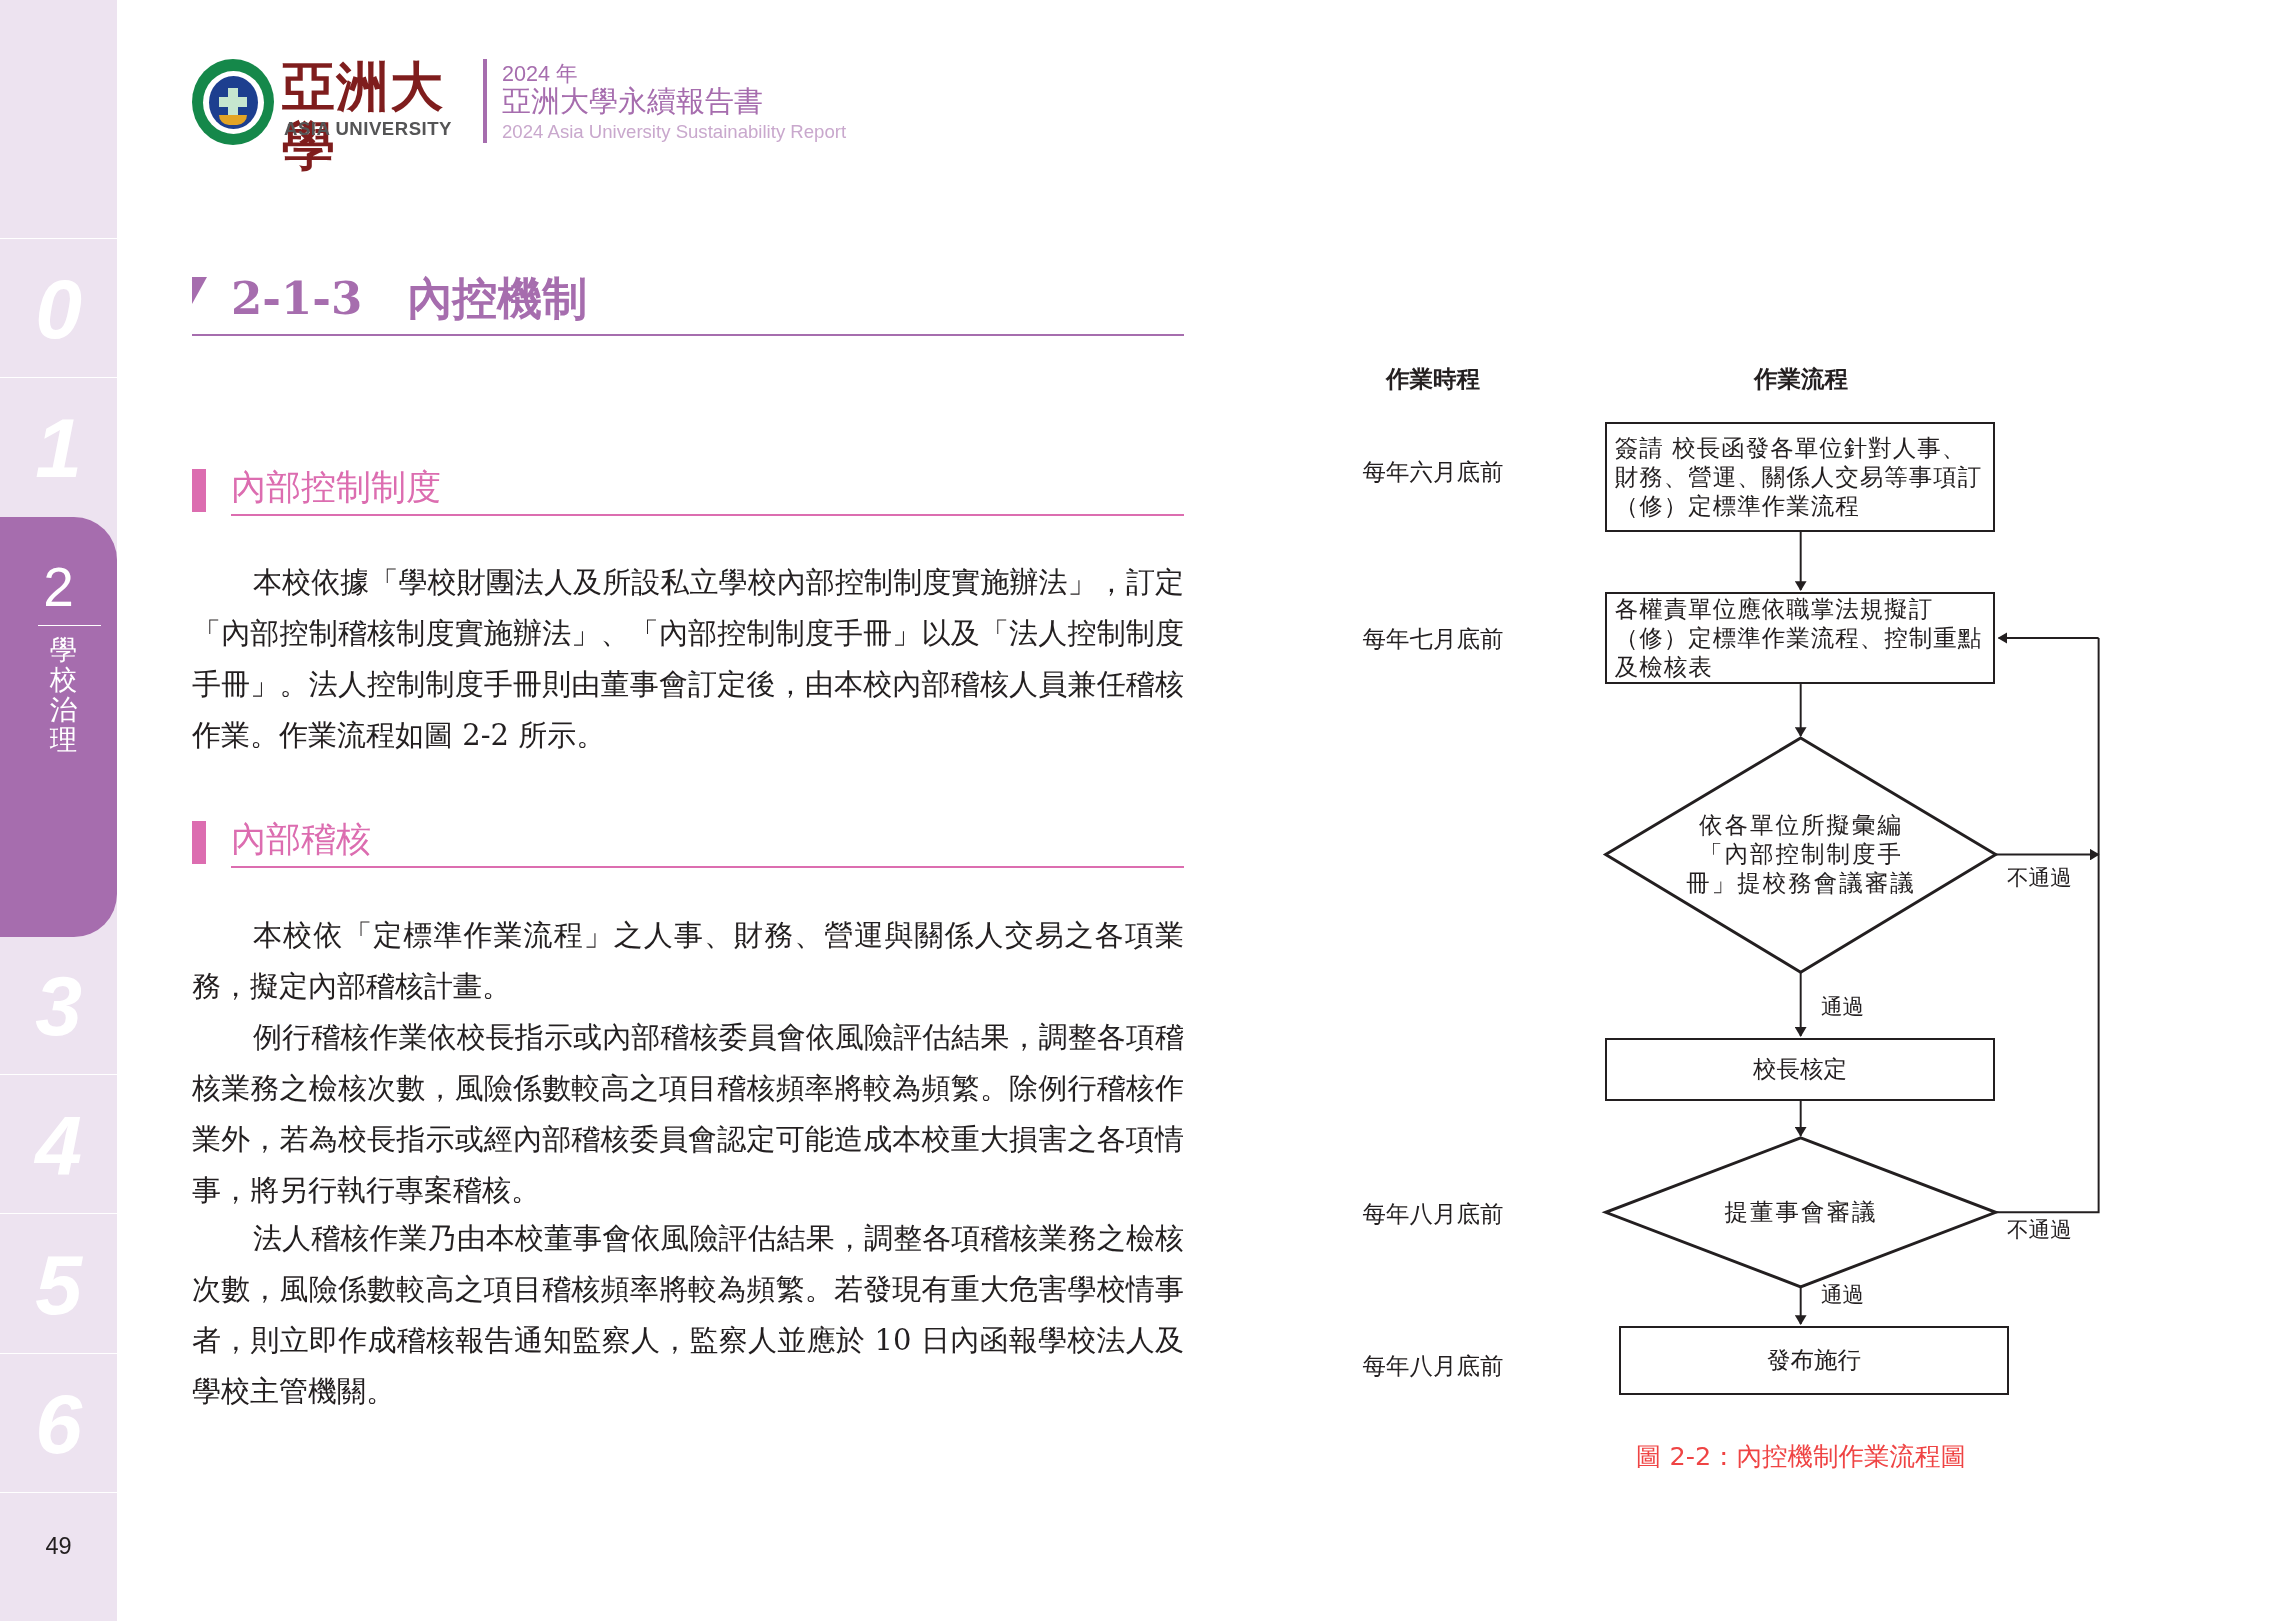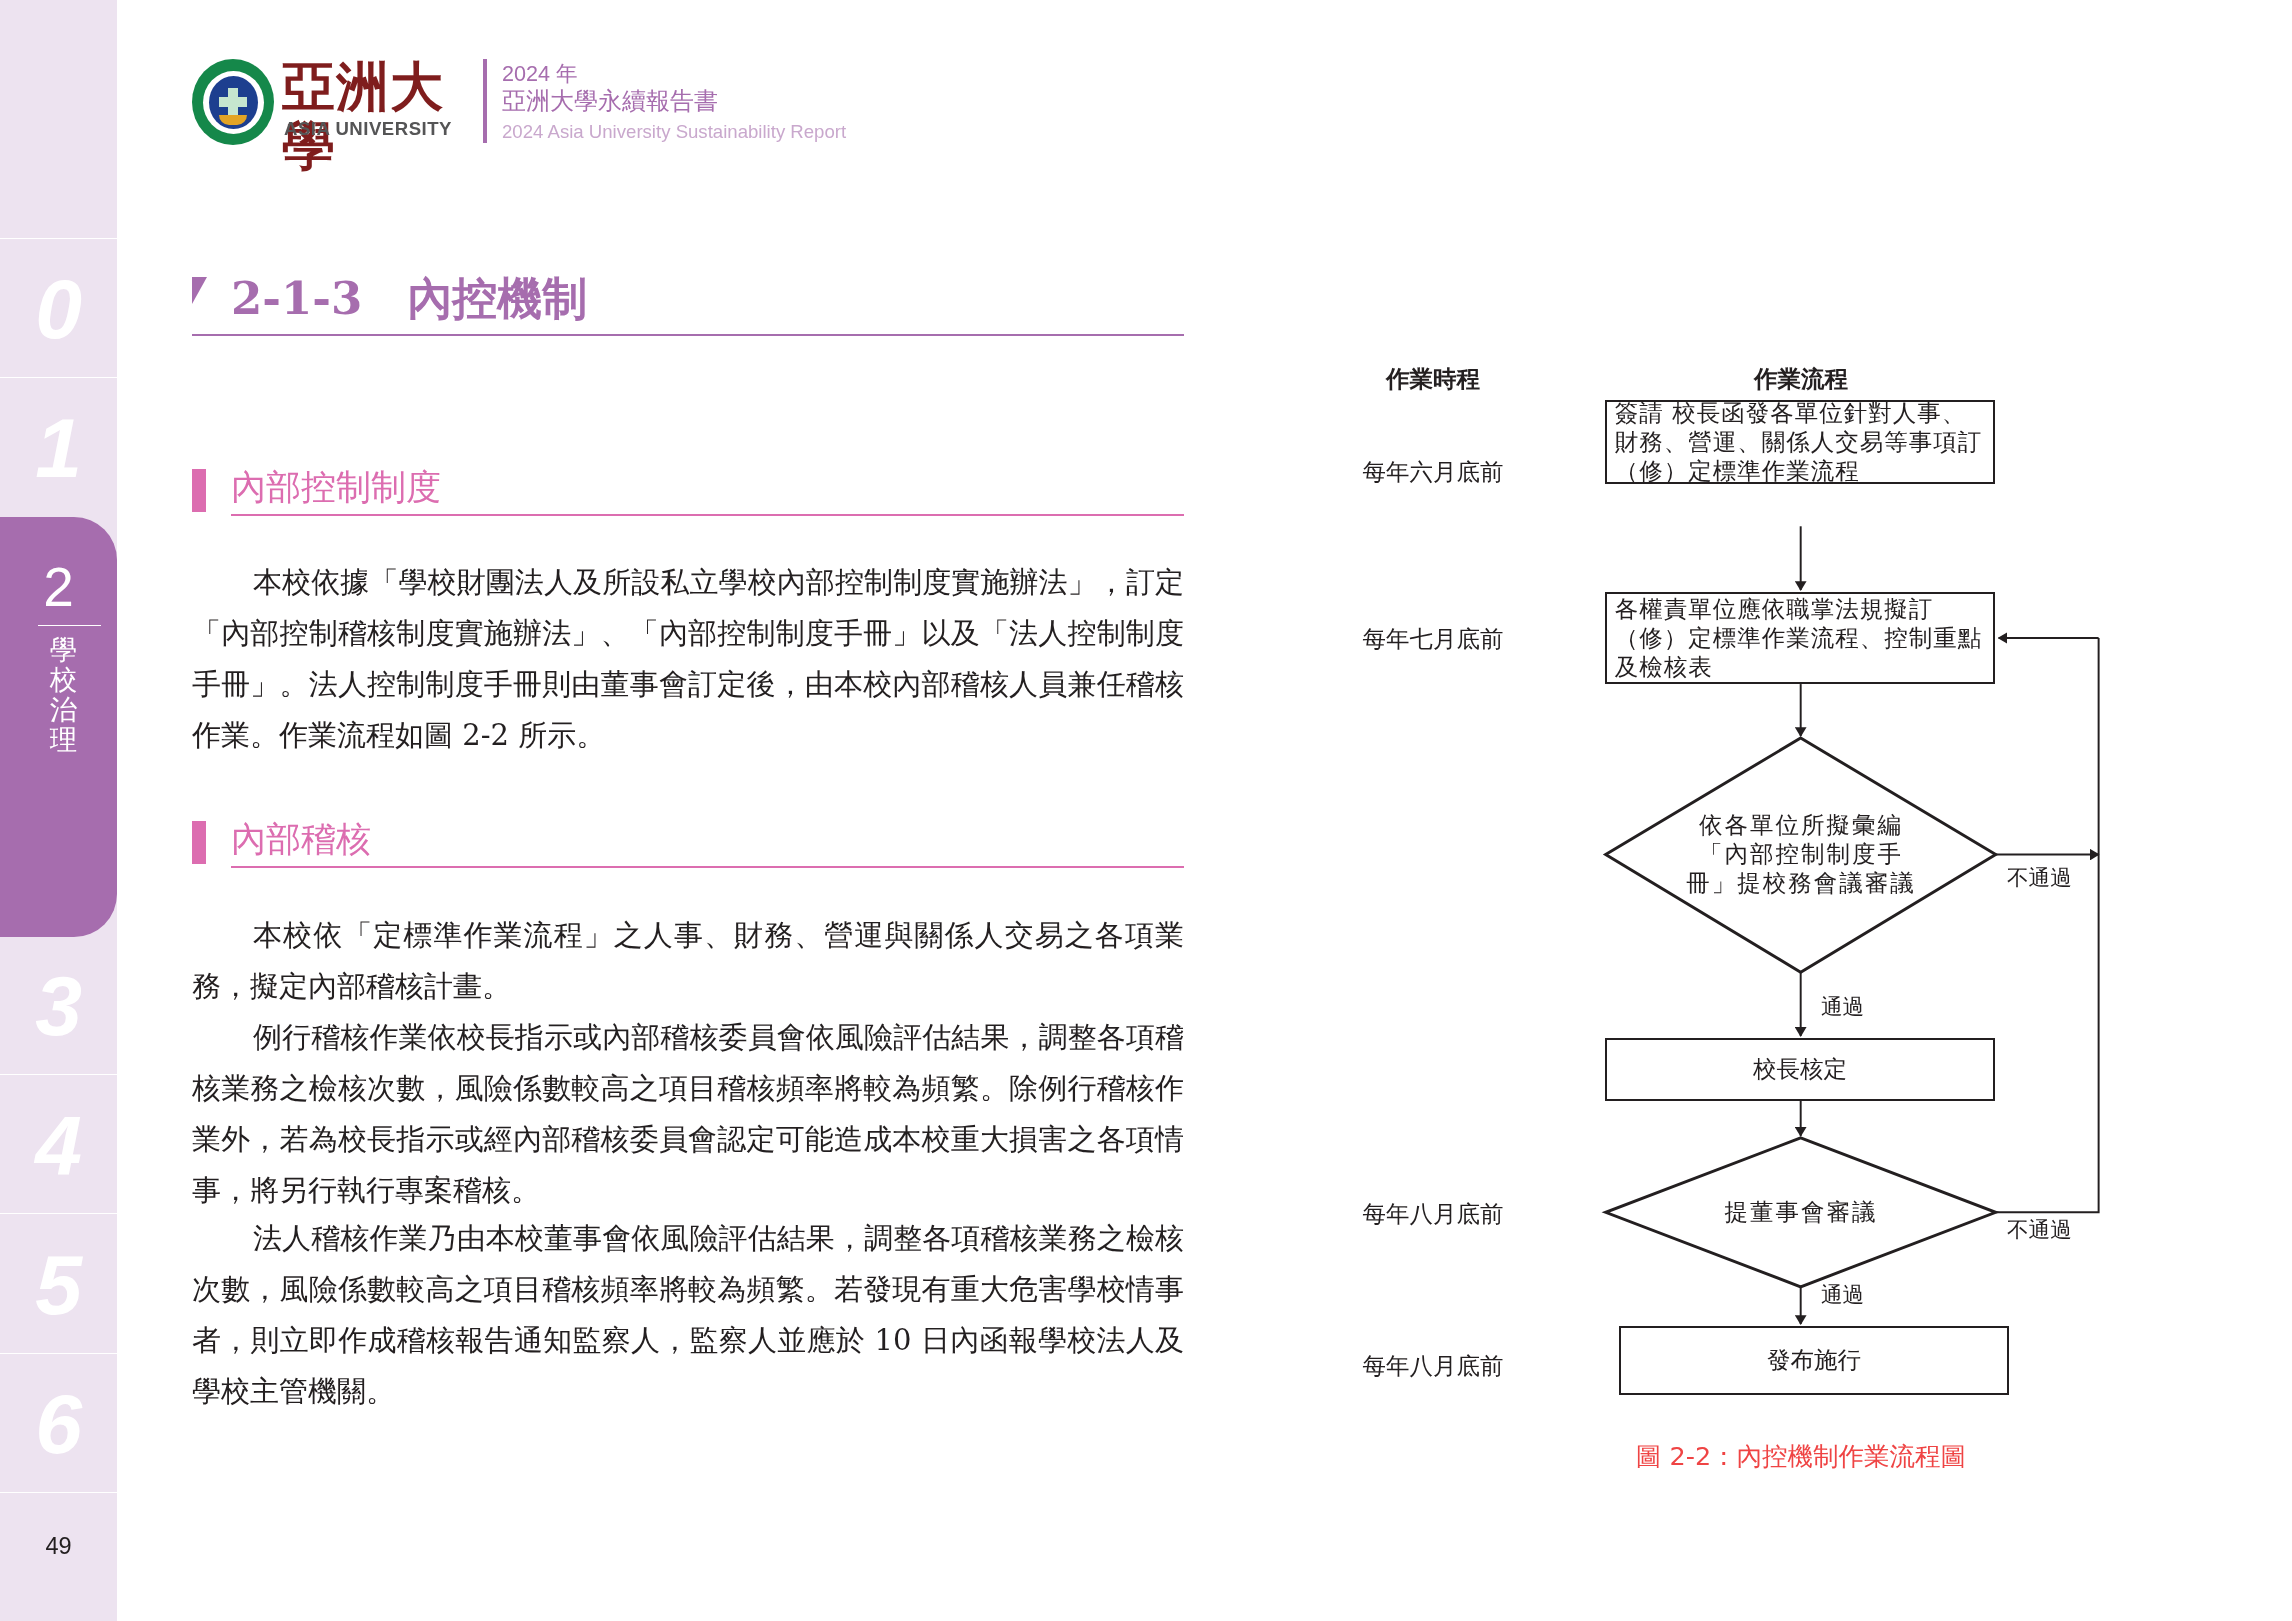--- a/index.html
+++ b/index.html
@@ -29,21 +29,21 @@
   .seal-core { position: absolute; left: 16.7px; top: 16.7px; width: 49px; height: 53px; border-radius: 50%; background: #1d3f8f; }
   .seal-cross-v { position: absolute; left: 36px; top: 29px; width: 9.8px; height: 27.4px; background: #c6e6cf; }
   .seal-cross-h { position: absolute; left: 27.4px; top: 38px; width: 27.4px; height: 9.8px; background: #c6e6cf; }
   .seal-wing { position: absolute; left: 27.4px; top: 56px; width: 27.4px; height: 9.8px; background: #e3a425; border-radius: 0 0 11.8px 11.8px; }
   .logo-zh { position: absolute; left: 90px; top: -2px; font-size: 53px; font-weight: bold; color: #7f1d1d; letter-spacing: 1px;
              font-family: "DejaVu Serif", serif; line-height: 59px; }
   .logo-en { position: absolute; left: 92px; top: 59px; font-size: 18.6px; font-weight: bold; color: #555556; letter-spacing: 0.5px;
              font-family: "Liberation Sans", sans-serif; }
   .header-rule { position: absolute; left: 483px; top: 59px; width: 3.9px; height: 84px; background: #a66dae; }
   .hdr-year { position: absolute; left: 502px; top: 59px; font-size: 21.6px; color: #a66dae; font-family: "Liberation Sans", sans-serif; }
-  .hdr-title { position: absolute; left: 502px; top: 84px; font-size: 24px; color: #a66dae; line-height: 35px; }
+  .hdr-title { position: absolute; left: 502px; top: 84px; font-size: 29px; color: #a66dae; line-height: 35px; }
   .hdr-en { position: absolute; left: 502px; top: 121px; font-size: 18.6px; color: #c9a8cd; font-family: "Liberation Sans", sans-serif; }
 
   
   .h1 { position: absolute; left: 192px; top: 265px; width: 992px; height: 71px; border-bottom: 2px solid #a66dae; }
   .h1-flag { position: absolute; left: 0; top: 11.8px; width: 0; height: 0; border-top: 27.4px solid #a66dae; border-right: 15.7px solid transparent; }
   .h1-text { position: absolute; left: 39px; top: 5.9px; font-family: "DejaVu Serif", "Liberation Serif", serif; font-weight: bold;
              font-size: 45px; color: #a66dae; line-height: 55px; white-space: pre; }
 
   .sec { position: absolute; left: 192px; width: 992px; height: 47px; }
   .sec-bar { position: absolute; left: 0; top: 3.9px; width: 13.7px; height: 43px; background: #dc6db0; }
@@ -161,21 +161,21 @@
 
     <polyline points="2036,1237 2141,1237 2141,651"></polyline>
     <line x1="2141" y1="651" x2="2039" y2="651" marker-end="url(#arr)"></line>
   </g>
   <g stroke="#231f20" stroke-width="3" fill="#fff">
     <polygon points="1837,753 2036,872 1837,992 1638,872"></polygon>
     <polygon points="1837,1161 2036,1237 1837,1313 1638,1237"></polygon>
   </g>
 </svg>
 
-<div class="fc-box left" style="top:400px; height:84px;">簽請 校長函發各單位針對人事、財務、營運、關係人交易等事項訂（修）定標準作業流程</div>
+<div class="fc-box left" style="top:422px; height:110px;">簽請 校長函發各單位針對人事、財務、營運、關係人交易等事項訂（修）定標準作業流程</div>
 <div class="fc-box left" style="top:592px; height:92px;">各權責單位應依職掌法規擬訂（修）定標準作業流程、控制重點及檢核表</div>
 
 <div class="fc-diamond-text" style="left:1654px; top:811px; width:294px;">
   <div>依各單位所擬彙編</div>
   <div>「內部控制制度手</div>
   <div>冊」提校務會議審議</div>
 </div>
 
 <div class="fc-label" style="left:1821px; top:992px">通過</div>
 <div class="fc-label" style="left:2007px; top:863px">不通過</div>

